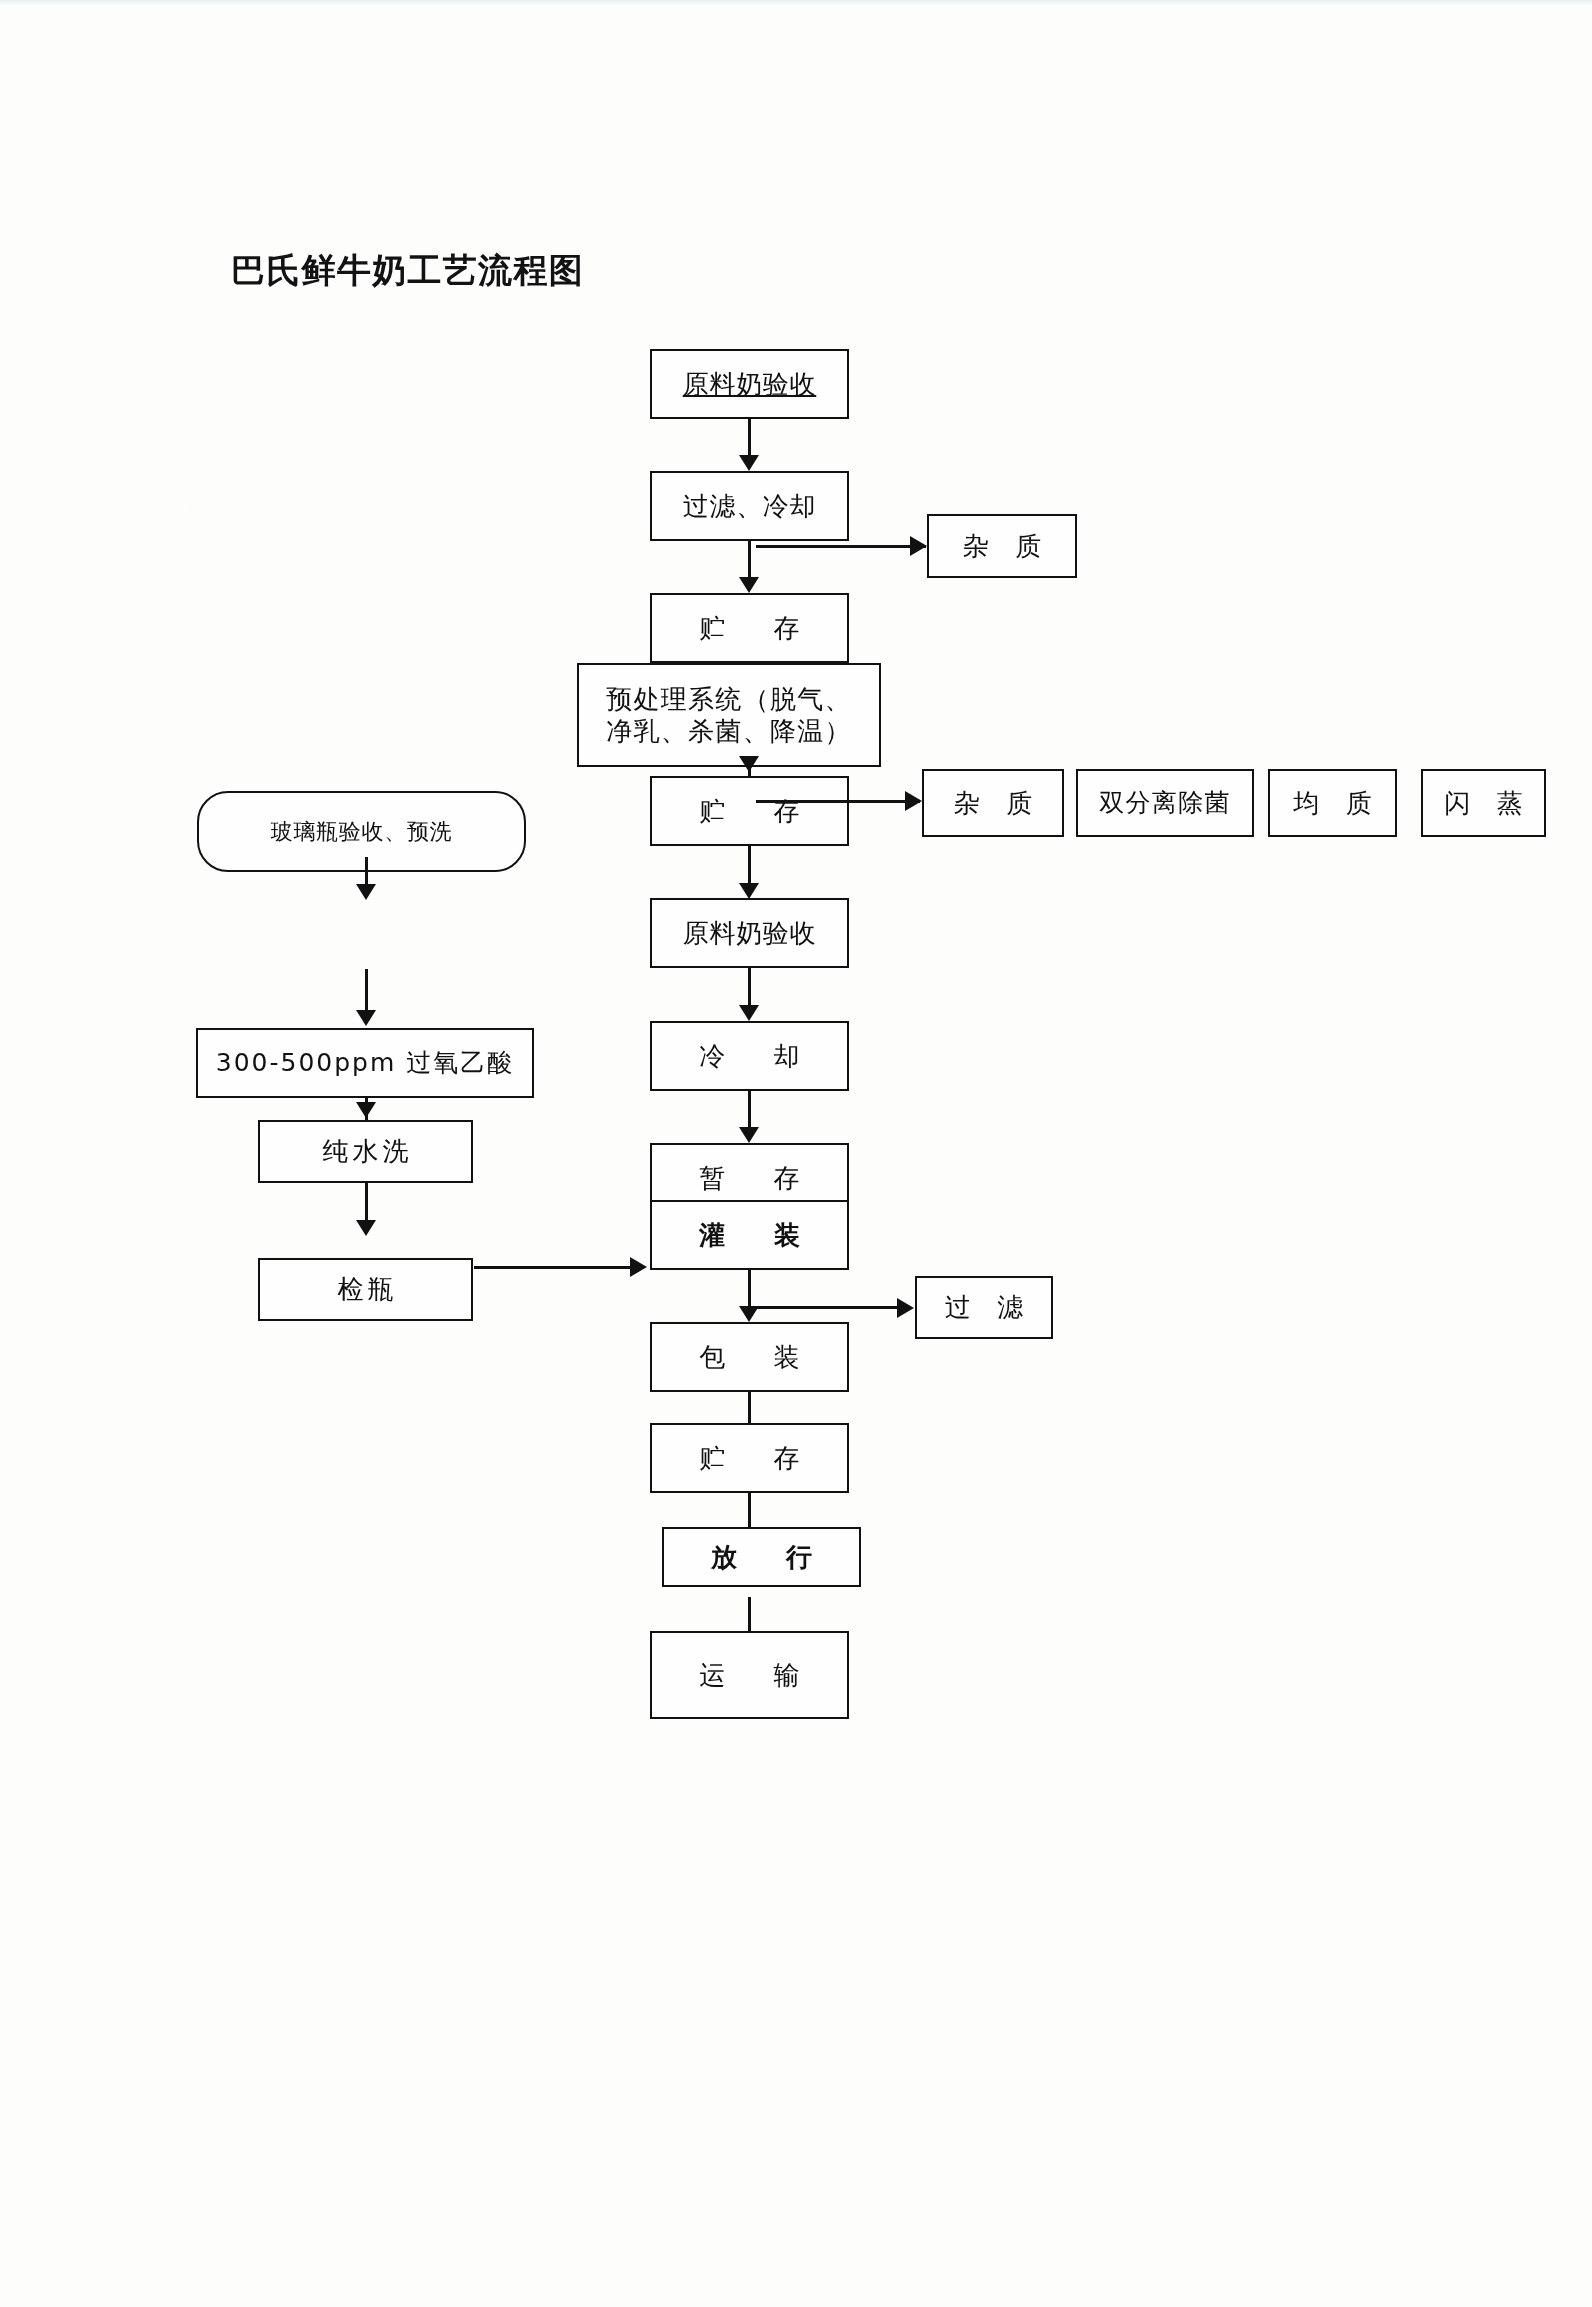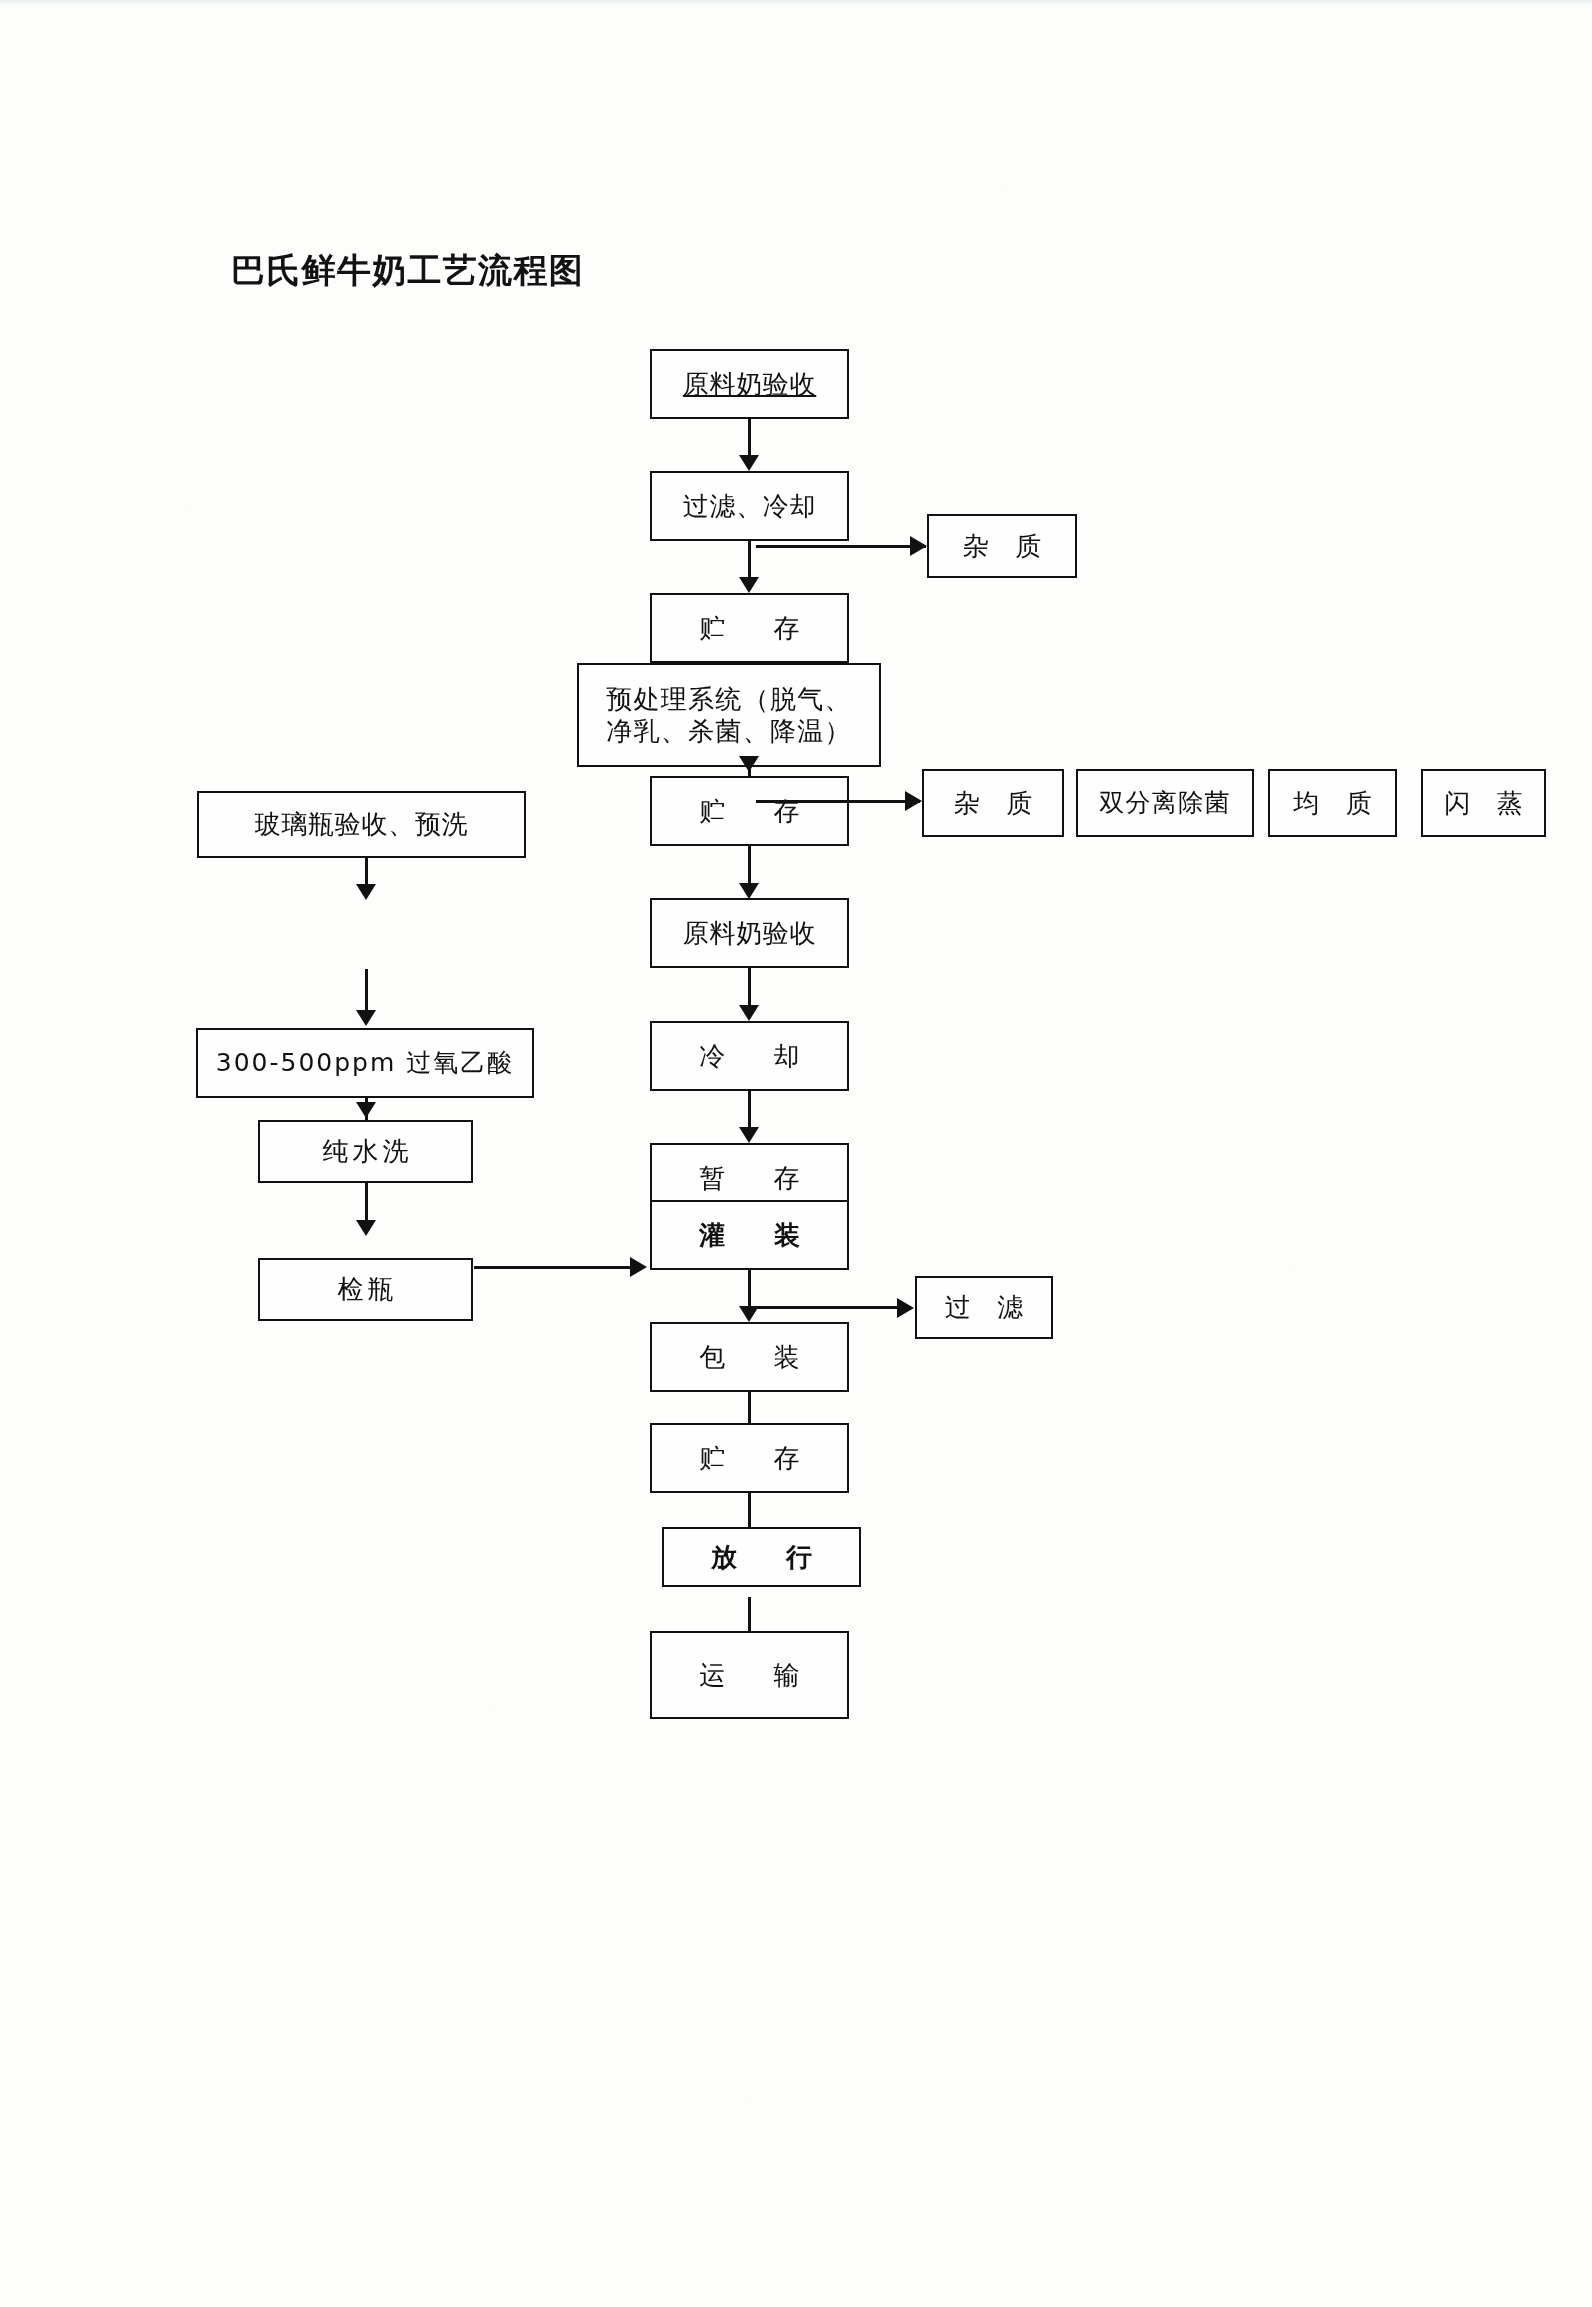--- a/index.html
+++ b/index.html
@@ -181,21 +181,21 @@
   <div class="node wide-space" style="left:650px; top:1423px; width:199px; height:70px;">贮  存</div>
   <div class="vline" style="left:748px; top:1493px; height:41px;"></div>
   <div class="arrow-down" style="left:739px; top:1530px;"></div>
 
   <div class="node wide-space" style="left:662px; top:1527px; width:199px; height:60px;font-weight:bold;">放  行</div>
   <div class="vline" style="left:748px; top:1597px; height:41px;"></div>
   <div class="arrow-down" style="left:739px; top:1634px;"></div>
 
   <div class="node wide-space" style="left:650px; top:1631px; width:199px; height:88px;">运  输</div>
 
-  <div class="node" style="left:197px; top:791px; width:329px; height:67px; font-size:26px;">玻璃瓶验收、预洗</div>
+  <div class="node" style="left:197px; top:791px; width:329px; height:81px; font-size:22px;border-radius:31px;">玻璃瓶验收、预洗</div>
   <div class="vline" style="left:365px; top:857px; height:34px;"></div>
   <div class="arrow-down" style="left:356px; top:884px;"></div>
 
   <div class="vline" style="left:365px; top:969px; height:45px;"></div>
   <div class="arrow-down" style="left:356px; top:1010px;"></div>
 
   <div class="node latin" style="left:196px; top:1028px; width:338px; height:70px; letter-spacing:2px;">300-500ppm 过氧乙酸</div>
   <div class="vline" style="left:365px; top:1098px; height:33px;"></div>
   <div class="arrow-down" style="left:356px; top:1102px;"></div>
 

